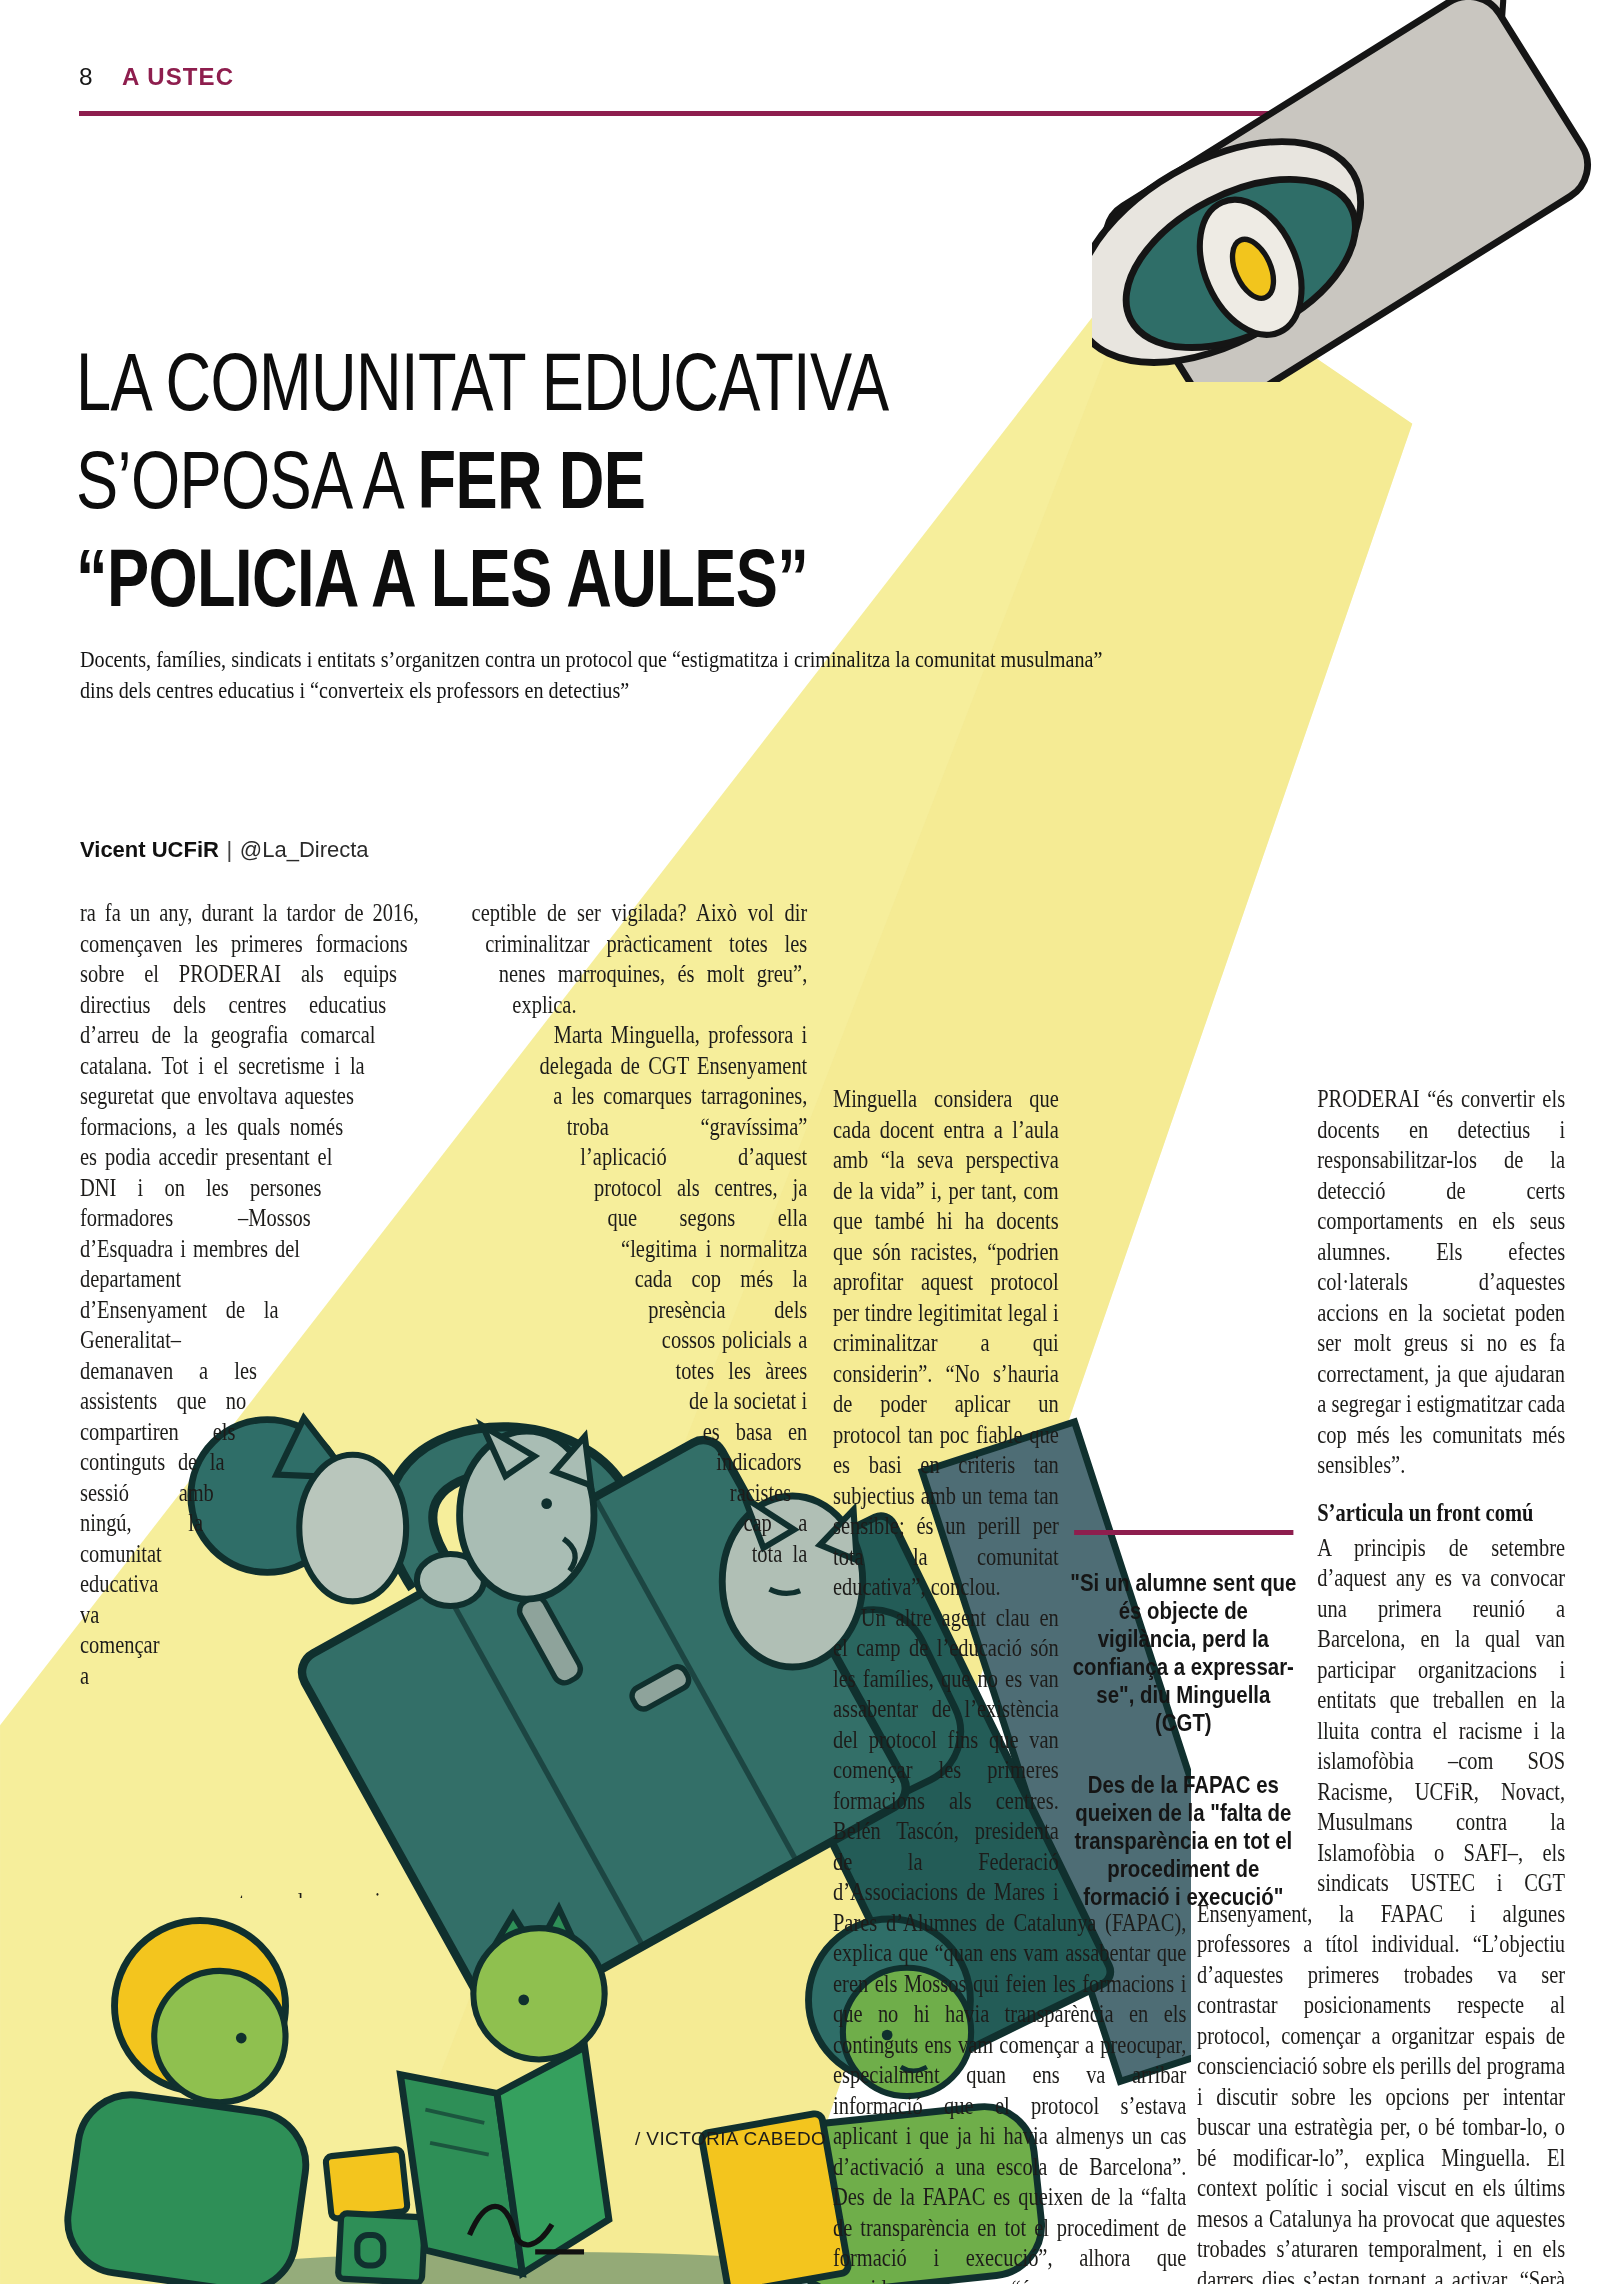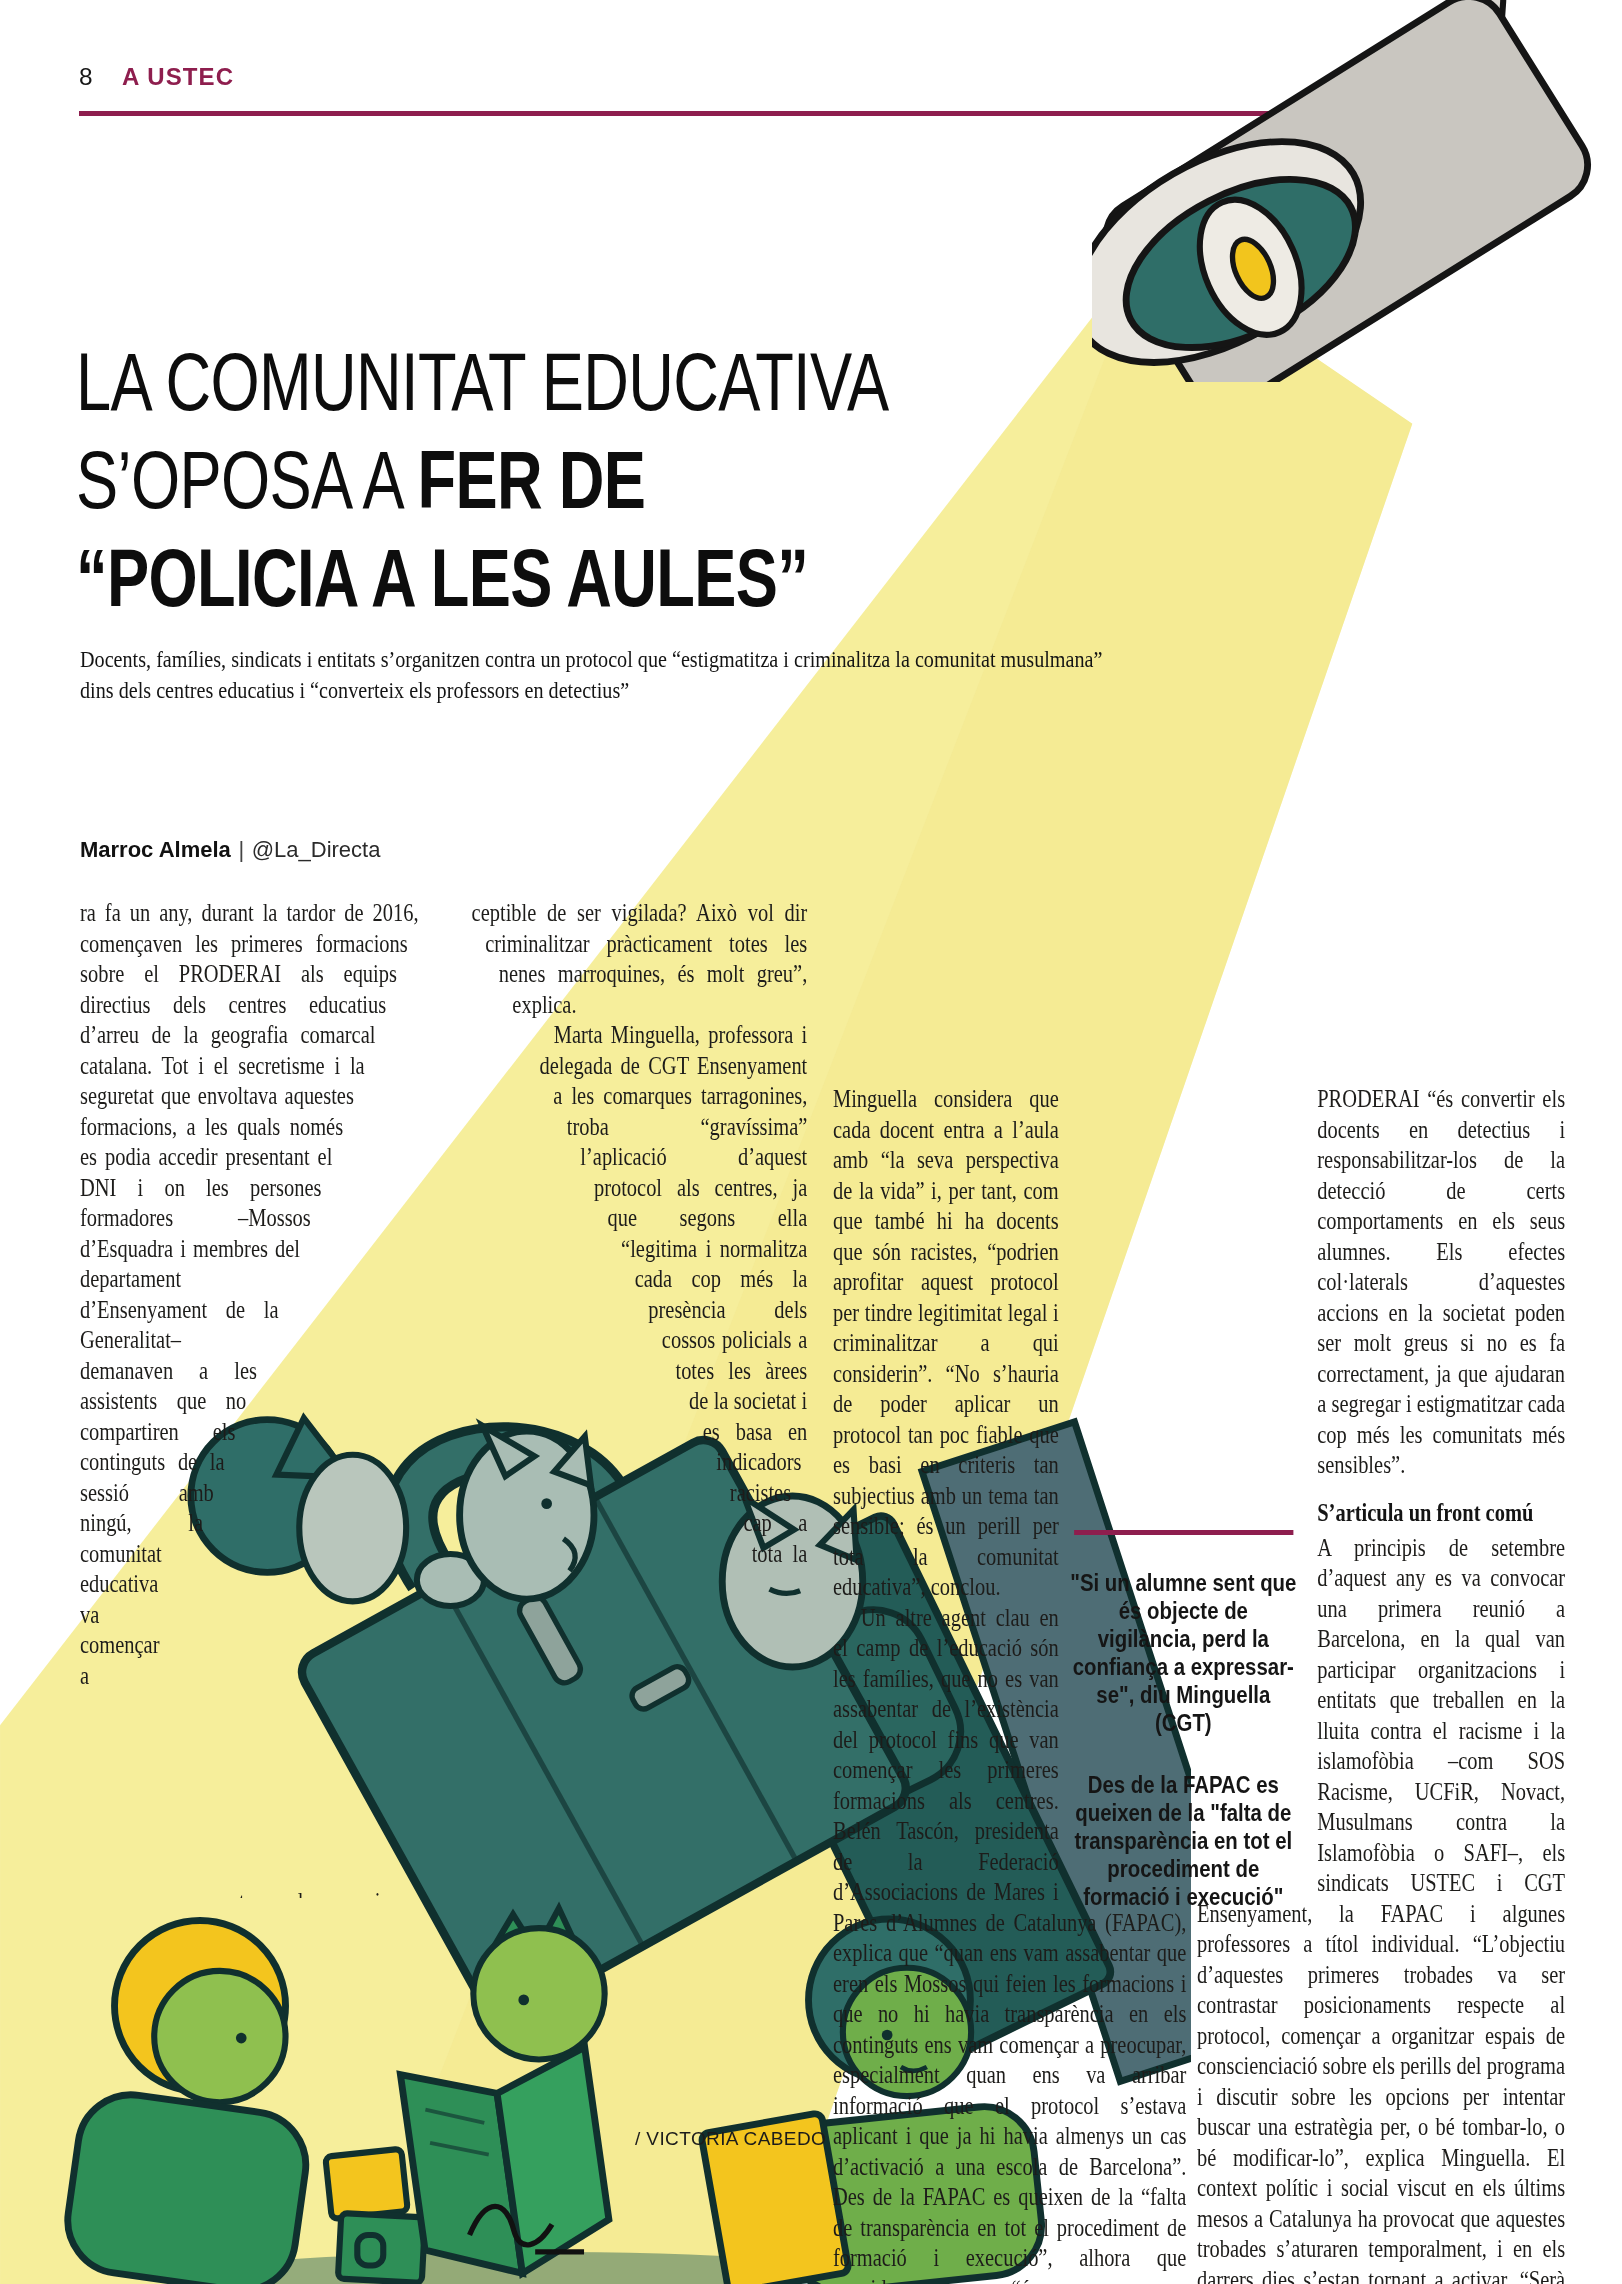--- a/index.html
+++ b/index.html
@@ -181,21 +181,21 @@
 
   <div class="abs hl">
     <div class="hl-line">LA COMUNITAT EDUCATIVA</div>
     <div class="hl-line"><span>S’OPOSA A </span><span class="hl-bold">FER DE</span></div>
     <div class="hl-line hl-bold">“POLICIA A LES AULES”</div>
   </div>
 
   <div class="abs sub">Docents, famílies, sindicats i entitats s’organitzen contra un protocol que “estigmatitza i criminalitza la comunitat musulmana” dins dels centres educatius i “converteix els professors en detectius”</div>
 
   <div class="abs byline">
-    <span class="author">Marroc Almela</span><span class="sep">|</span><span>@La_Directa</span>
+    <span class="author">Vicent UCFiR</span><span class="sep">|</span><span>@La_Directa</span>
   </div>
 
   <div class="col col1">
     <div class="spacer spacer-r1"></div>
     <span class="dropcap">A</span>
     <p><span>ra fa un any, durant la tardor de 2016, començaven les primeres formacions sobre el  PRODERAI als equips directius dels centres educatius d’arreu de la geografia comarcal catalana. Tot i el secretisme i la seguretat que envoltava aquestes formacions, a les quals només es podia accedir presentant el DNI i on les persones formadores –Mossos d’Esquadra i membres del departament d’Ensenyament de la Generalitat– demanaven a les assistents que no compartiren els continguts de la sessió amb ningú, la comunitat educativa va començar a presentar les primeres resistències a la seua aplicació als centres. “A nosaltres no ens correspon fer la funció de policies a les aules, nosaltres som docents”, explica Ramon Font, portaveu del sindicat USTEC –majoritari en l’àmbit de l’ensenyament–, que després de parlar amb persones que van assistir a aquestes sessions considera que els indicadors de radicalització dels quals parlen els cossos policials a les formacions “estigmatitzen i criminalitzen tota la comunitat musulmana”. “Com pot ser que una nena que torna del Marroc amb les mans pintades de henna sigui sus-</span></p>
   </div>
 
   <div class="col col2">
     <div class="spacer spacer-l2"></div>

